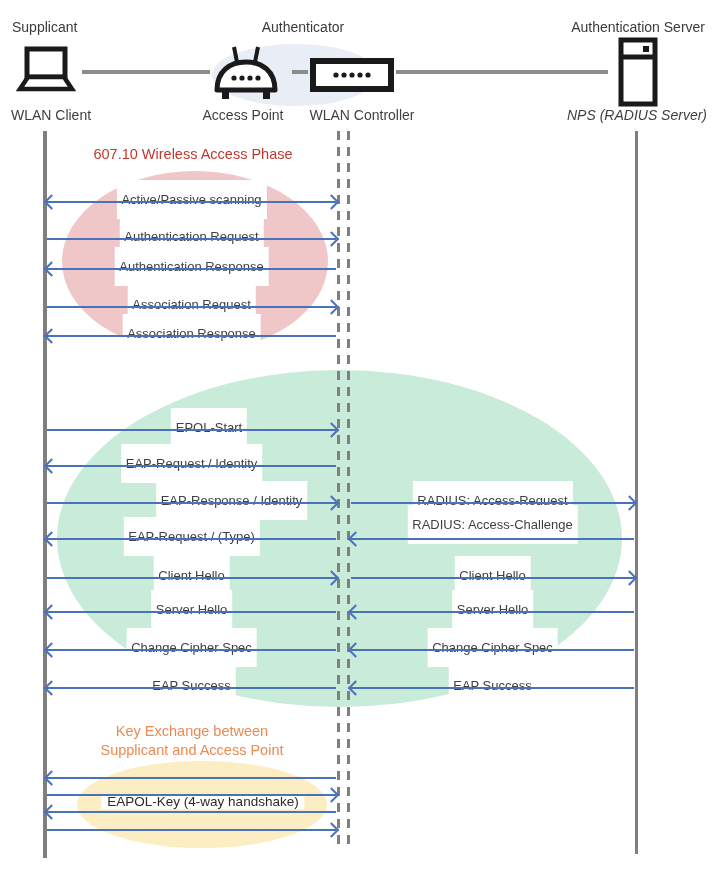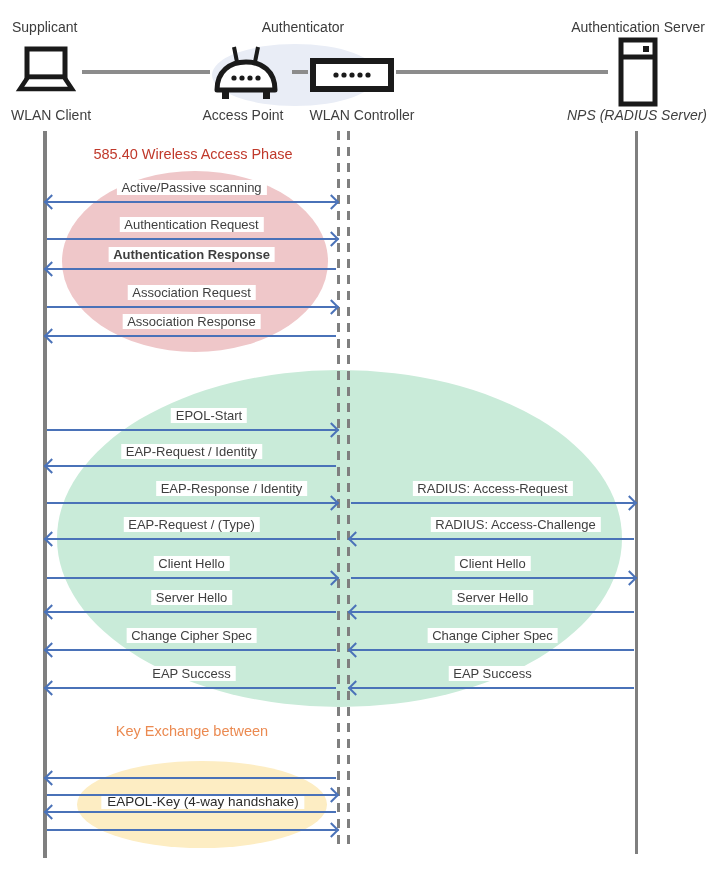--- a/index.html
+++ b/index.html
@@ -38,21 +38,21 @@
 
   
   .arrow { position:absolute; height:2px; background:var(--arrow); z-index:3; }
   .arrow::before, .arrow::after { content:none; position:absolute; width:9px; height:9px; top:50%;
     border:0 solid var(--arrow); }
   .arrow.right::after, .arrow.both::after { content:''; right:-1px;
     border-top-width:2.5px; border-right-width:2.5px; transform:translateY(-50%) rotate(45deg); }
   .arrow.left::before, .arrow.both::before { content:''; left:-1px;
     border-top-width:2.5px; border-left-width:2.5px; transform:translateY(-50%) rotate(-45deg); }
   .msg-label { position:absolute; z-index:2; transform:translateX(-50%); font-size:13px; color:#3f3f3f;
-    background:#fff; padding:0 5px; white-space:nowrap; }
+    background:#fff; padding:12px 5px; white-space:nowrap; }
 </style>
 </head>
 <body>
 
 <div id="stage">
 
   <div class="ellipse" id="ellipse-authenticator"></div>
   <div class="ellipse" id="ellipse-wireless"></div>
   <div class="ellipse" id="ellipse-dot1x"></div>
   <div class="ellipse" id="ellipse-key"></div>
@@ -105,33 +105,34 @@
   <div class="node-label" style="left:51px;">WLAN Client</div>
   <div class="node-label" style="left:243px;">Access Point</div>
   <div class="node-label" style="left:362px;">WLAN Controller</div>
   <div class="node-label" style="left:637px;font-style:italic;">NPS (RADIUS Server)</div>
 
   <div class="lifeline" id="lifeline-client"></div>
   <div class="lifeline dashed-line" id="lifeline-ctrl-a"></div>
   <div class="lifeline dashed-line" id="lifeline-ctrl-b"></div>
   <div class="lifeline" id="lifeline-server"></div>
 
-  <div class="phase-title" id="phase-wireless-title">585.40 Wireless Access Phase</div>
+  <div class="phase-title" id="phase-wireless-title">607.10 Wireless Access Phase</div>
   <div class="phase-title" id="phase-key-title">
     <div>Key Exchange between</div>
+    <div>Supplicant and Access Point</div>
   </div>
   <div id="eapol-key-label">EAPOL-Key (4-way handshake)</div>
 
   <div id="messages">
       <div class="arrow both" style="left: 47px; top: 201px; width: 289px;"></div>
       <div class="msg-label" style="left: 191.5px; top: 180px;">Active/Passive scanning</div>
       <div class="arrow right" style="left: 47px; top: 238px; width: 289px;"></div>
       <div class="msg-label" style="left: 191.5px; top: 217px; text-align: center;">Authentication Request</div>
       <div class="arrow left" style="left: 47px; top: 268px; width: 289px;"></div>
-      <div class="msg-label" style="left: 191.5px; top: 247px; font-weight: bold;">Authentication Response</div>
+      <div class="msg-label" style="left: 191.5px; top: 247px;">Authentication Response</div>
       <div class="arrow right" style="left: 47px; top: 306px; width: 289px;"></div>
       <div class="msg-label" style="left: 191.5px; top: 285px;">Association Request</div>
       <div class="arrow left" style="left: 47px; top: 335px; width: 289px;"></div>
       <div class="msg-label" style="left: 191.5px; top: 314px;">Association Response</div>
       <div class="arrow right" style="left: 47px; top: 429px; width: 289px;"></div>
       <div class="msg-label" style="left: 209px; top: 408px;">EPOL-Start</div>
       <div class="arrow left" style="left: 47px; top: 465px; width: 289px;"></div>
       <div class="msg-label" style="left: 191.5px; top: 444px;">EAP-Request / Identity</div>
       <div class="arrow right" style="left: 47px; top: 502px; width: 289px;"></div>
       <div class="msg-label" style="left: 191.5px; top: 481px; margin-left: 40px;">EAP-Response / Identity</div>
@@ -141,21 +142,21 @@
       <div class="msg-label" style="left: 191.5px; top: 556px;">Client Hello</div>
       <div class="arrow left" style="left: 47px; top: 611px; width: 289px;"></div>
       <div class="msg-label" style="left: 191.5px; top: 590px;">Server Hello</div>
       <div class="arrow left" style="left: 47px; top: 649px; width: 289px;"></div>
       <div class="msg-label" style="left: 191.5px; top: 628px;">Change Cipher Spec</div>
       <div class="arrow left" style="left: 47px; top: 687px; width: 289px;"></div>
       <div class="msg-label" style="left: 191.5px; top: 666px;">EAP Success</div>
       <div class="arrow right" style="left: 351px; top: 502px; width: 283px;"></div>
       <div class="msg-label" style="left: 492.5px; top: 481px;">RADIUS: Access-Request</div>
       <div class="arrow left" style="left: 351px; top: 538px; width: 283px;"></div>
-      <div class="msg-label" style="left: 492.5px; top: 517px; margin-left: 23px;">RADIUS: Access-Challenge</div>
+      <div class="msg-label" style="left: 492.5px; top: 505px;">RADIUS: Access-Challenge</div>
       <div class="arrow right" style="left: 351px; top: 577px; width: 283px;"></div>
       <div class="msg-label" style="left: 492.5px; top: 556px;">Client Hello</div>
       <div class="arrow left" style="left: 351px; top: 611px; width: 283px;"></div>
       <div class="msg-label" style="left: 492.5px; top: 590px;">Server Hello</div>
       <div class="arrow left" style="left: 351px; top: 649px; width: 283px;"></div>
       <div class="msg-label" style="left: 492.5px; top: 628px;">Change Cipher Spec</div>
       <div class="arrow left" style="left: 351px; top: 687px; width: 283px;"></div>
       <div class="msg-label" style="left: 492.5px; top: 666px;">EAP Success</div>
       <div class="arrow left" style="left: 47px; top: 777px; width: 289px;"></div>
       <div class="arrow right" style="left: 47px; top: 794px; width: 289px;"></div>

